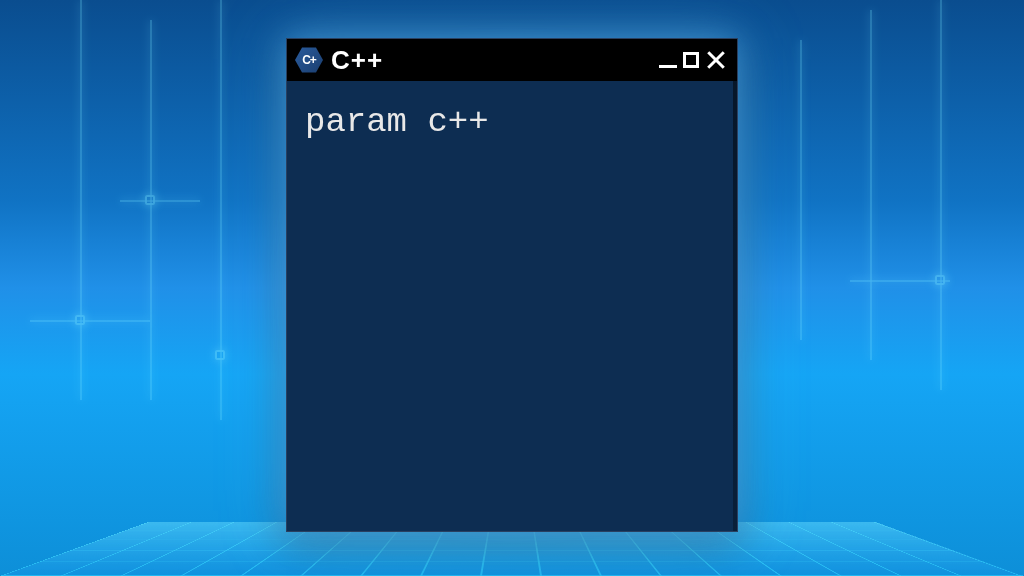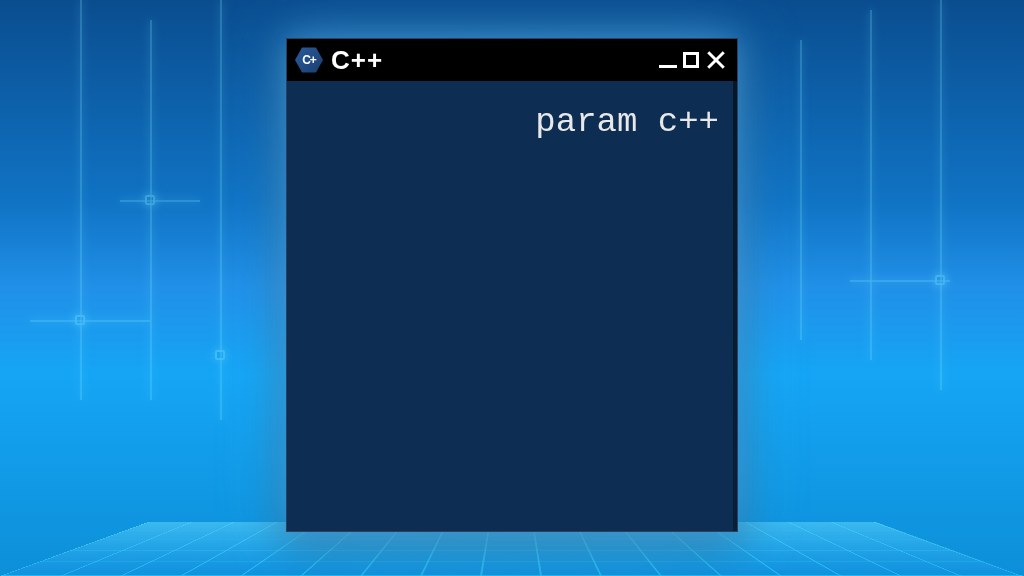--- a/index.html
+++ b/index.html
@@ -179,21 +179,20 @@
       background: #ffffff;
     }
     .close-btn::before { transform: translate(-50%, -50%) rotate(45deg); }
     .close-btn::after { transform: translate(-50%, -50%) rotate(-45deg); }
     
     .terminal-body {
       padding: 22px 18px;
       height: calc(100% - 42px);
       background: #0d2d52;
       position: relative;
-      text-align: right;
     }
     
     .terminal-body::after {
       content: '';
       position: absolute;
       right: 0;
       top: 0;
       bottom: 0;
       width: 4px;
       background: linear-gradient(180deg, rgba(0,0,0,0.5), rgba(0,0,0,0.3));

